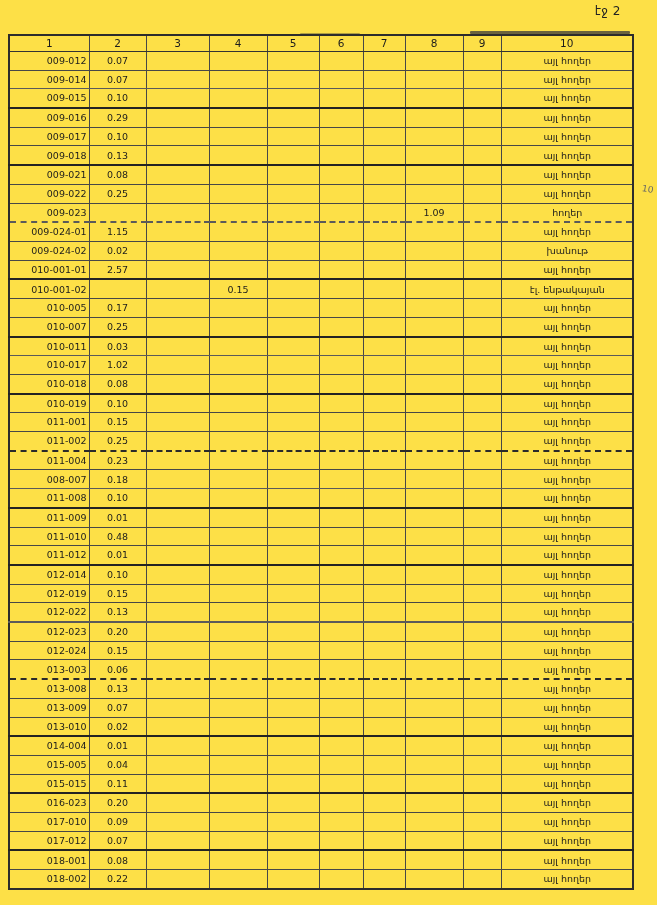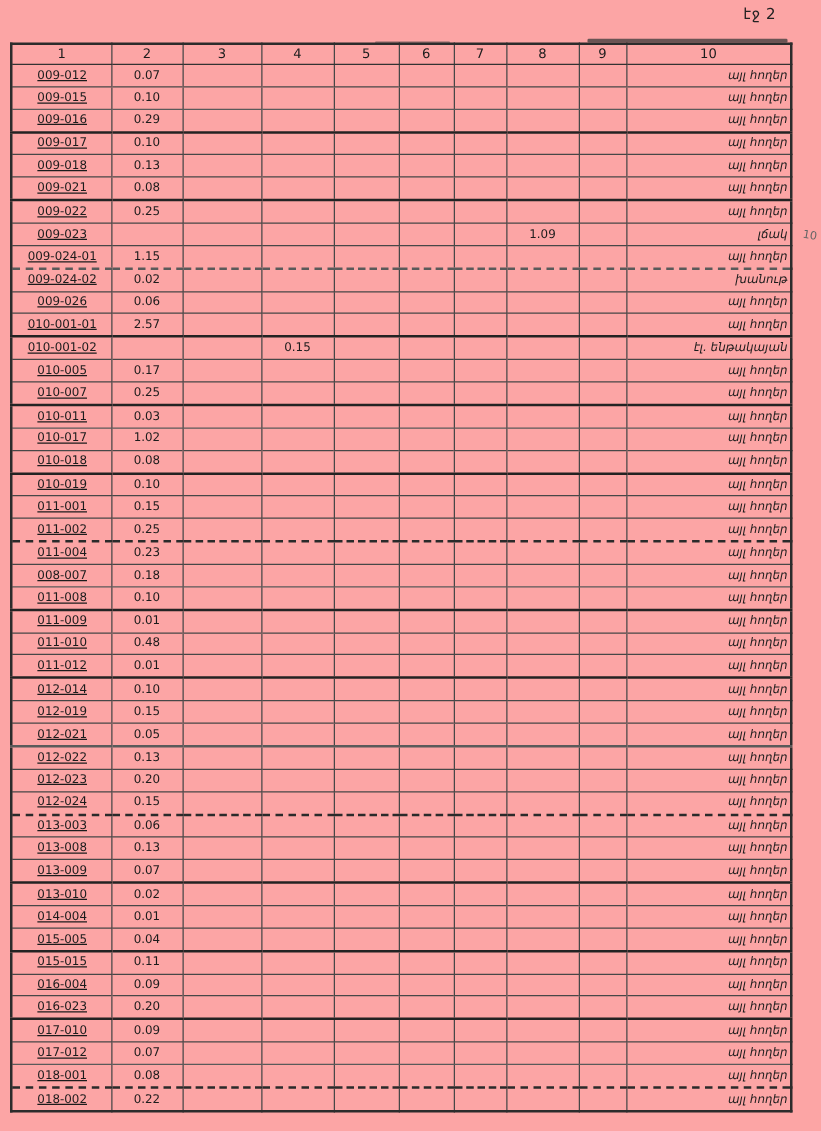--- a/index.html
+++ b/index.html
@@ -1,20 +1,20 @@
 <!DOCTYPE html>
 <html><head>
 <meta charset="utf-8">
 <style>
   html,body{margin:0;padding:0;}
   body{background:#ffffff;}
   .page{
     position:relative;
     width:657px;height:905px;
-    background:#fca5a5;
+    background:#fde047;
     font-family:"DejaVu Sans","Liberation Sans",sans-serif;
     color:#1c1c1c;
     overflow:hidden;
   }
   .page-label{
     position:absolute;top:4px;right:36px;
     font-size:12px;color:#222;letter-spacing:0.5px;
   }
   .margin-mark{
     position:absolute;top:184px;right:4px;
@@ -32,24 +32,24 @@
     border:1px solid #474747;
     padding:0 2px;
     overflow:hidden;white-space:nowrap;
     height:16px;
     line-height:1;
   }
   .sheet th{
     font-weight:400;font-size:10.5px;text-align:center;
     height:15px;border-bottom:1px solid #333;
   }
-  .sheet td.c1{text-align:center;padding-left:3px;text-decoration:underline;}
+  .sheet td.c1{text-align:right;padding-left:3px;}
   .sheet td.c2,.sheet td.c3,.sheet td.c4,.sheet td.c5,
   .sheet td.c6,.sheet td.c7,.sheet td.c8,.sheet td.c9{text-align:center;}
-  .sheet td.c10{text-align:right;padding-left:3px;font-style:italic;}
+  .sheet td.c10{text-align:center;padding-left:3px;}
   
   .sheet tbody tr:nth-child(3n) td{border-bottom-color:#232323;border-bottom-width:2px;}
   .sheet tbody tr:nth-child(4n+1) td{border-bottom-style:dashed;border-bottom-color:#2a2a2a;}
   .sheet tbody tr:nth-child(7n+2) td{border-bottom-color:#5a5a5a;}
   .smudge{
     position:absolute;background:#3a3a3a;opacity:.75;border-radius:1px;
   }
   .smudge.a{top:31px;left:470px;width:160px;height:3px;}
   .smudge.b{top:33px;left:300px;width:60px;height:2px;opacity:.4;}
 </style>
@@ -97,20 +97,32 @@
           <td class="c3"></td>
           <td class="c4"></td>
           <td class="c5"></td>
           <td class="c6"></td>
           <td class="c7"></td>
           <td class="c8"></td>
           <td class="c9"></td>
           <td class="c10">այլ հողեր</td>
         </tr>
         <tr>
+          <td class="c1">009-014</td>
+          <td class="c2">0.07</td>
+          <td class="c3"></td>
+          <td class="c4"></td>
+          <td class="c5"></td>
+          <td class="c6"></td>
+          <td class="c7"></td>
+          <td class="c8"></td>
+          <td class="c9"></td>
+          <td class="c10">այլ հողեր</td>
+        </tr>
+        <tr>
           <td class="c1">009-015</td>
           <td class="c2">0.10</td>
           <td class="c3"></td>
           <td class="c4"></td>
           <td class="c5"></td>
           <td class="c6"></td>
           <td class="c7"></td>
           <td class="c8"></td>
           <td class="c9"></td>
           <td class="c10">այլ հողեր</td>
@@ -178,21 +190,21 @@
         <tr>
           <td class="c1">009-023</td>
           <td class="c2"></td>
           <td class="c3"></td>
           <td class="c4"></td>
           <td class="c5"></td>
           <td class="c6"></td>
           <td class="c7"></td>
           <td class="c8">1.09</td>
           <td class="c9"></td>
-          <td class="c10">լճակ</td>
+          <td class="c10">հողեր</td>
         </tr>
         <tr>
           <td class="c1">009-024-01</td>
           <td class="c2">1.15</td>
           <td class="c3"></td>
           <td class="c4"></td>
           <td class="c5"></td>
           <td class="c6"></td>
           <td class="c7"></td>
           <td class="c8"></td>
@@ -205,32 +217,20 @@
           <td class="c3"></td>
           <td class="c4"></td>
           <td class="c5"></td>
           <td class="c6"></td>
           <td class="c7"></td>
           <td class="c8"></td>
           <td class="c9"></td>
           <td class="c10">խանութ</td>
         </tr>
         <tr>
-          <td class="c1">009-026</td>
-          <td class="c2">0.06</td>
-          <td class="c3"></td>
-          <td class="c4"></td>
-          <td class="c5"></td>
-          <td class="c6"></td>
-          <td class="c7"></td>
-          <td class="c8"></td>
-          <td class="c9"></td>
-          <td class="c10">այլ հողեր</td>
-        </tr>
-        <tr>
           <td class="c1">010-001-01</td>
           <td class="c2">2.57</td>
           <td class="c3"></td>
           <td class="c4"></td>
           <td class="c5"></td>
           <td class="c6"></td>
           <td class="c7"></td>
           <td class="c8"></td>
           <td class="c9"></td>
           <td class="c10">այլ հողեր</td>
@@ -433,32 +433,20 @@
           <td class="c3"></td>
           <td class="c4"></td>
           <td class="c5"></td>
           <td class="c6"></td>
           <td class="c7"></td>
           <td class="c8"></td>
           <td class="c9"></td>
           <td class="c10">այլ հողեր</td>
         </tr>
         <tr>
-          <td class="c1">012-021</td>
-          <td class="c2">0.05</td>
-          <td class="c3"></td>
-          <td class="c4"></td>
-          <td class="c5"></td>
-          <td class="c6"></td>
-          <td class="c7"></td>
-          <td class="c8"></td>
-          <td class="c9"></td>
-          <td class="c10">այլ հողեր</td>
-        </tr>
-        <tr>
           <td class="c1">012-022</td>
           <td class="c2">0.13</td>
           <td class="c3"></td>
           <td class="c4"></td>
           <td class="c5"></td>
           <td class="c6"></td>
           <td class="c7"></td>
           <td class="c8"></td>
           <td class="c9"></td>
           <td class="c10">այլ հողեր</td>
@@ -555,32 +543,20 @@
           <td class="c5"></td>
           <td class="c6"></td>
           <td class="c7"></td>
           <td class="c8"></td>
           <td class="c9"></td>
           <td class="c10">այլ հողեր</td>
         </tr>
         <tr>
           <td class="c1">015-015</td>
           <td class="c2">0.11</td>
-          <td class="c3"></td>
-          <td class="c4"></td>
-          <td class="c5"></td>
-          <td class="c6"></td>
-          <td class="c7"></td>
-          <td class="c8"></td>
-          <td class="c9"></td>
-          <td class="c10">այլ հողեր</td>
-        </tr>
-        <tr>
-          <td class="c1">016-004</td>
-          <td class="c2">0.09</td>
           <td class="c3"></td>
           <td class="c4"></td>
           <td class="c5"></td>
           <td class="c6"></td>
           <td class="c7"></td>
           <td class="c8"></td>
           <td class="c9"></td>
           <td class="c10">այլ հողեր</td>
         </tr>
         <tr>

